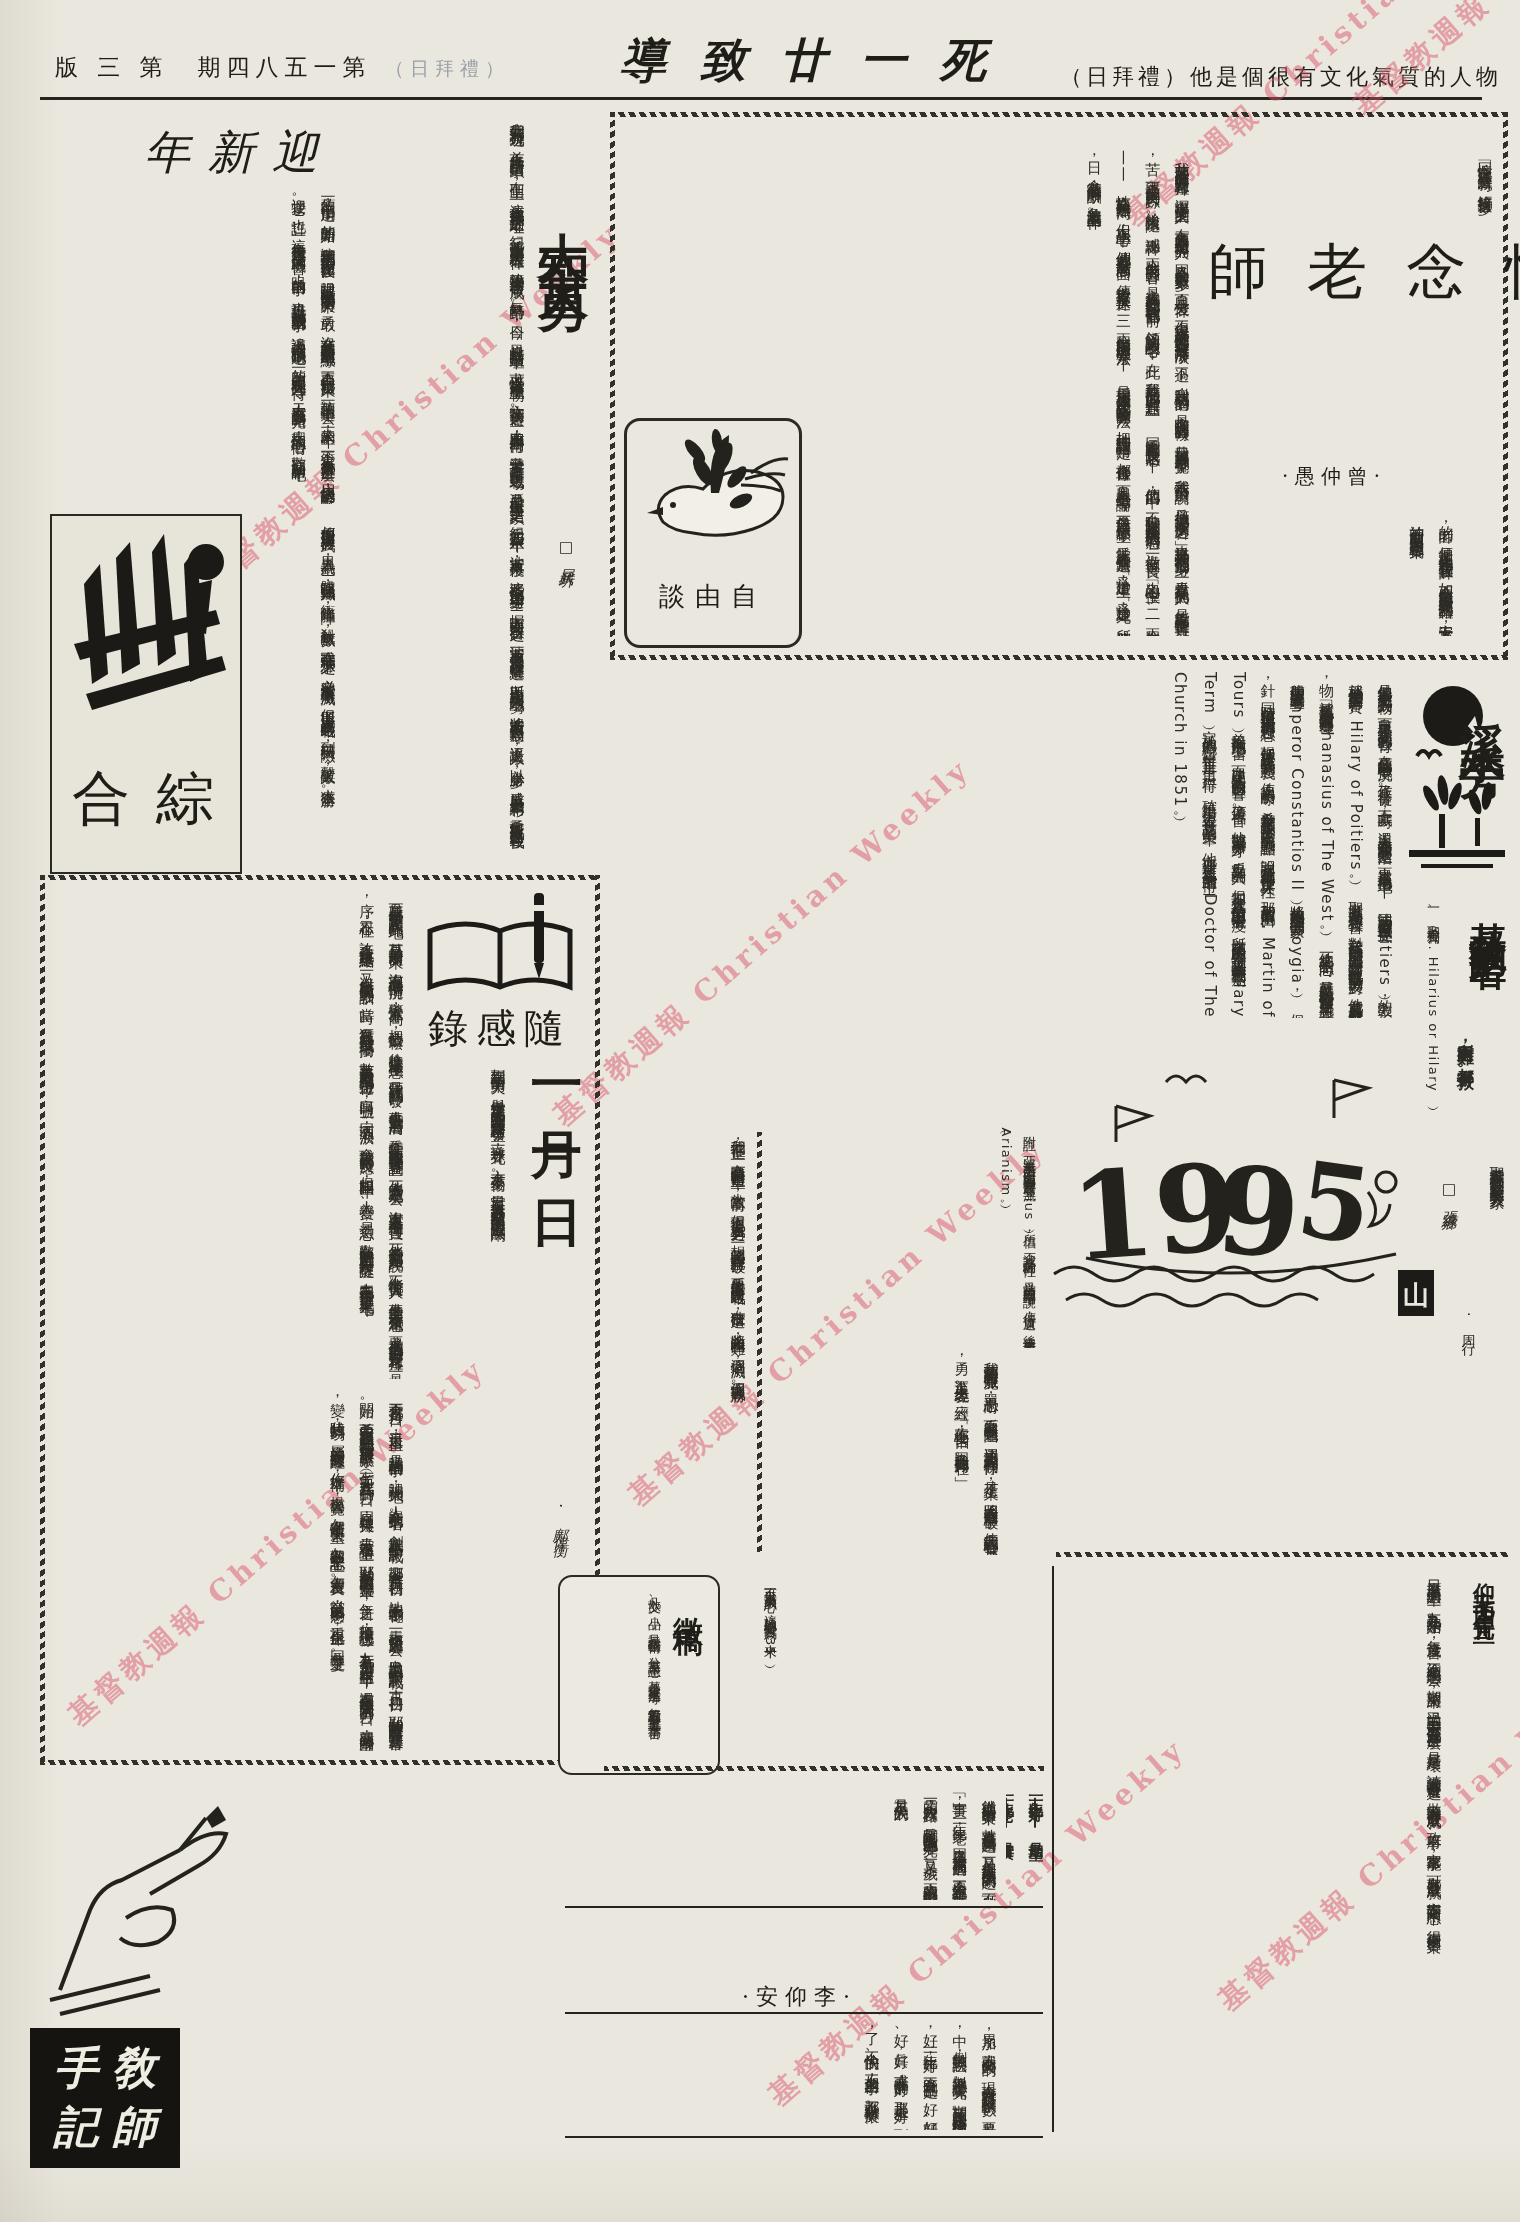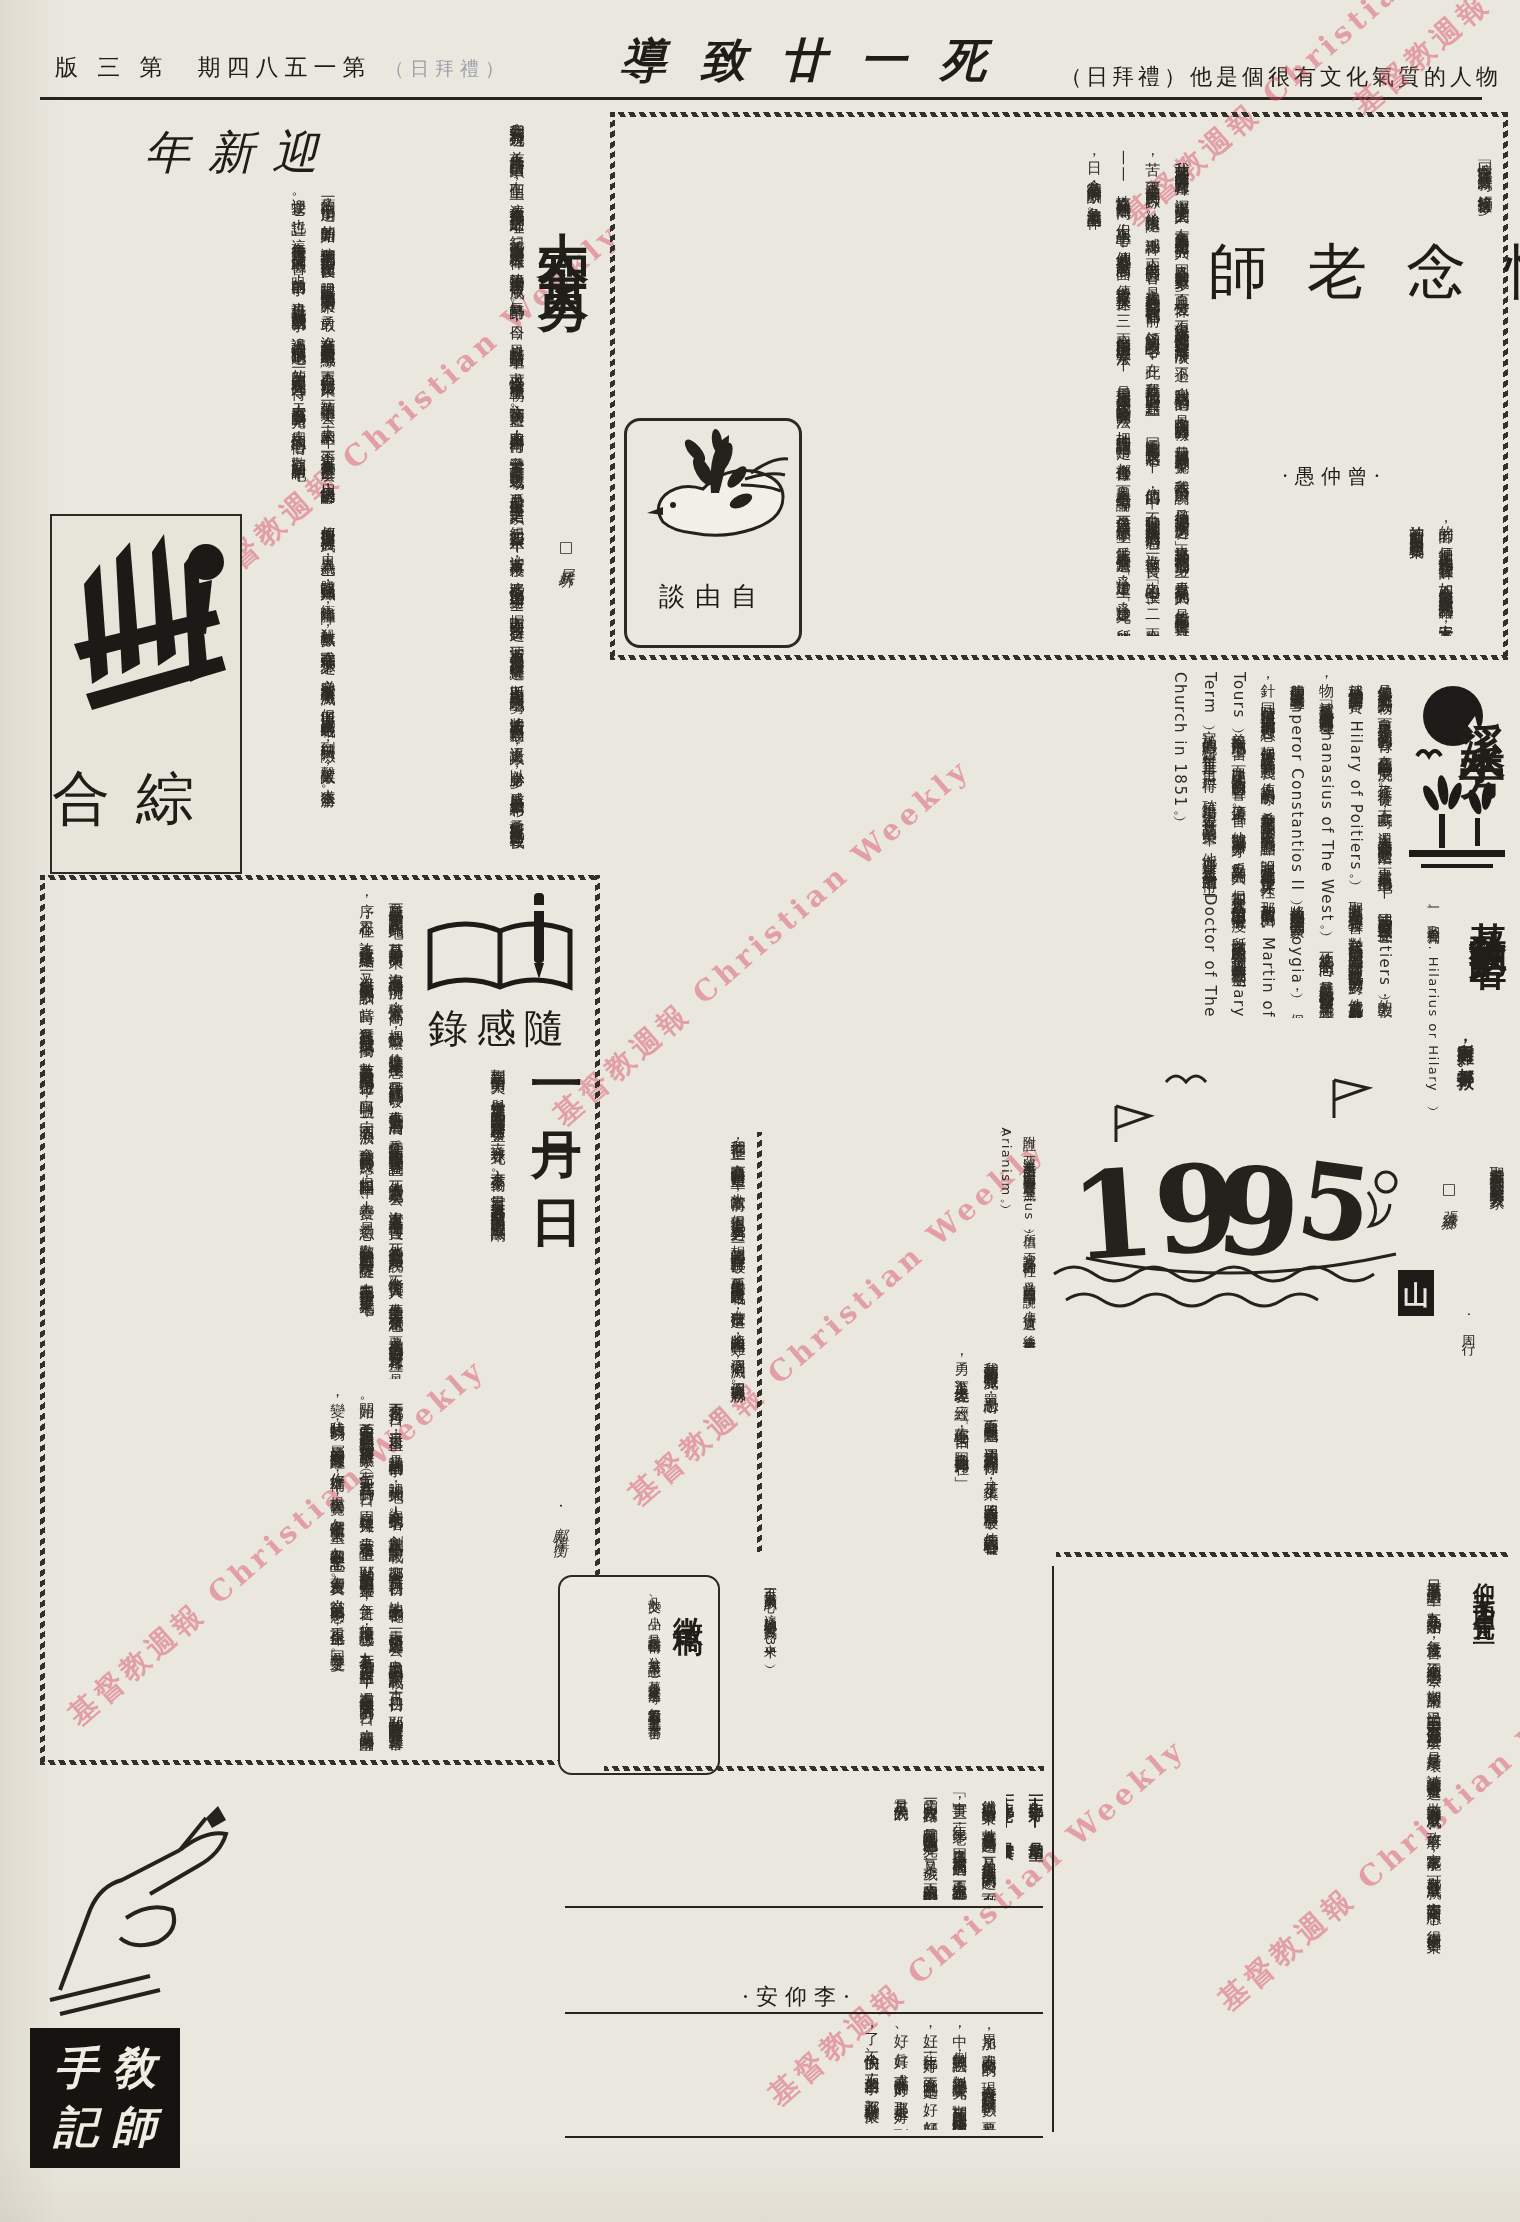--- a/index.html
+++ b/index.html
@@ -64,21 +64,21 @@
         <polygon points="28,60 44,40 52,150 36,160"></polygon>
         <polygon points="60,34 74,18 84,140 66,150"></polygon>
         <polygon points="96,28 108,10 120,130 102,142"></polygon>
         <polygon points="128,40 140,24 152,150 134,158"></polygon>
         <polygon points="18,120 160,86 164,100 24,136"></polygon>
         <polygon points="30,170 166,132 170,146 36,186"></polygon>
         <circle cx="150" cy="38" r="18"></circle>
         <polygon points="140,60 156,56 150,110 142,108"></polygon>
       </g>
     </svg>
-    <div class="htitle" style="text-align:left;font-size:58px;letter-spacing:26px;margin-top:6px;">合綜</div>
+    <div class="htitle" style="text-align:right;font-size:58px;letter-spacing:26px;margin-top:6px;">合綜</div>
   </div>
 
   <div class="vt" style="position:absolute;left:345px;top:112px;width:186px;height:760px;">我們到雅典遊玩，首先去拜訪聖山遺蹟，在聖山上，遍佈古代希臘神廟之故址，紀元前這裏廟宇建築宏大雄偉，建築物全用雲石做成，氣勢軒昂。今日，目覩其斷壁頹垣中，尤可憧憬當年希臘皇朝，文物藝術之盛。由雅典半島南行，遊覽二千五百年前一時之戰場，憑吊昔日斯巴達勇士之史蹟。紀元前四百八十年，波斯大軍來侵，這些不怕死之斯巴達勇士，握守山中要塞狹谷之口，波斯大軍一個個只在狹谷窄徑經過，斯巴達人利用天險地勢，將波斯大軍逐個殺却，逐退敵人，以少勝多，成爲歷史上最精彩、勇敢祈戰死之斯巴達戰役。</div>
   <div class="vt" style="position:absolute;left:242px;top:514px;width:100px;height:356px;">相傳斯巴達人極勇武，男人爲武士，體魄堅强如鐵，衝鋒陷陣，殺敵無數，雖在强弱懸殊之下，必定被波斯大軍殲滅，但斯巴達人憑高卓之戰略，到狹口天險，擊破敵人，大獲全勝。</div>
   <div class="vtitle" style="position:absolute;left:532px;top:190px;width:60px;height:330px;font-size:52px;line-height:1.1;letter-spacing:18px;">大智大勇</div>
   <div class="vt" style="position:absolute;left:540px;top:538px;width:40px;height:112px;font-size:15px;font-style:italic;">□屈武圻</div>
   <div class="vt" style="position:absolute;left:600px;top:1128px;width:152px;height:428px;">我們在世上，有時遇着困難重重，大敵當前，但也不要憑血氣之勇，想一朝將困難完全打破，反要學效斯巴達人之戰略，在狹窄道口，將敵人和困難，逐個消滅，逐個去戰勝。</div>
   <div class="zzv" style="left:757px;top:1132px;height:420px;"></div>
   <div class="vt" style="position:absolute;left:770px;top:1350px;width:235px;height:205px;">我們若想將困難克服，單憑忍耐，反而被困難包圍，運用策劃和有利條件，才是上策，將困難逐個擊破，使我們心智堅强，大智大勇，進至人生之境界。經云：「你不要害怕，因爲我與你同在。」</div>
 

